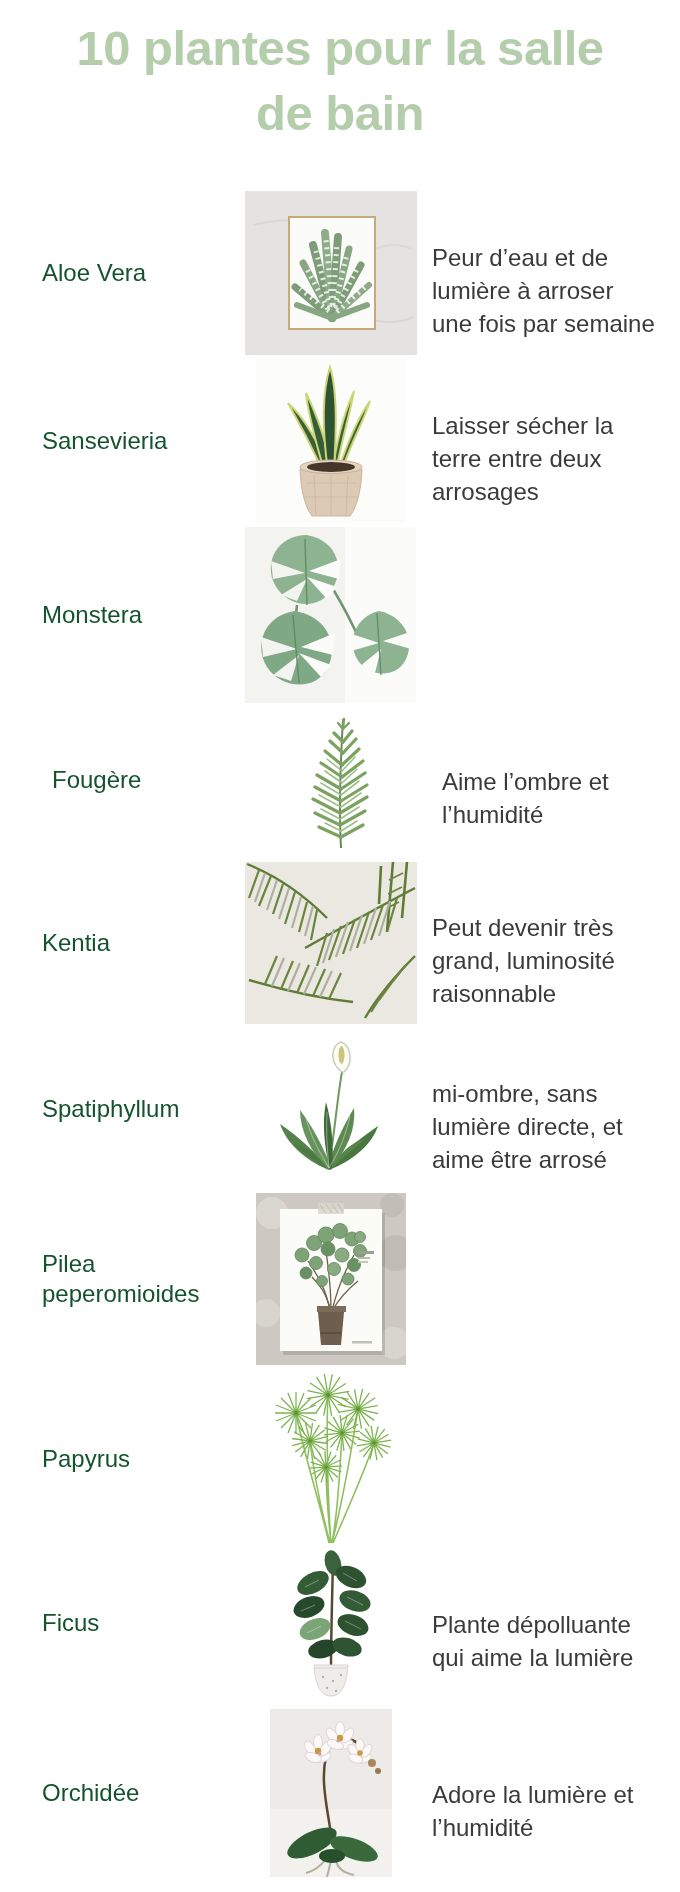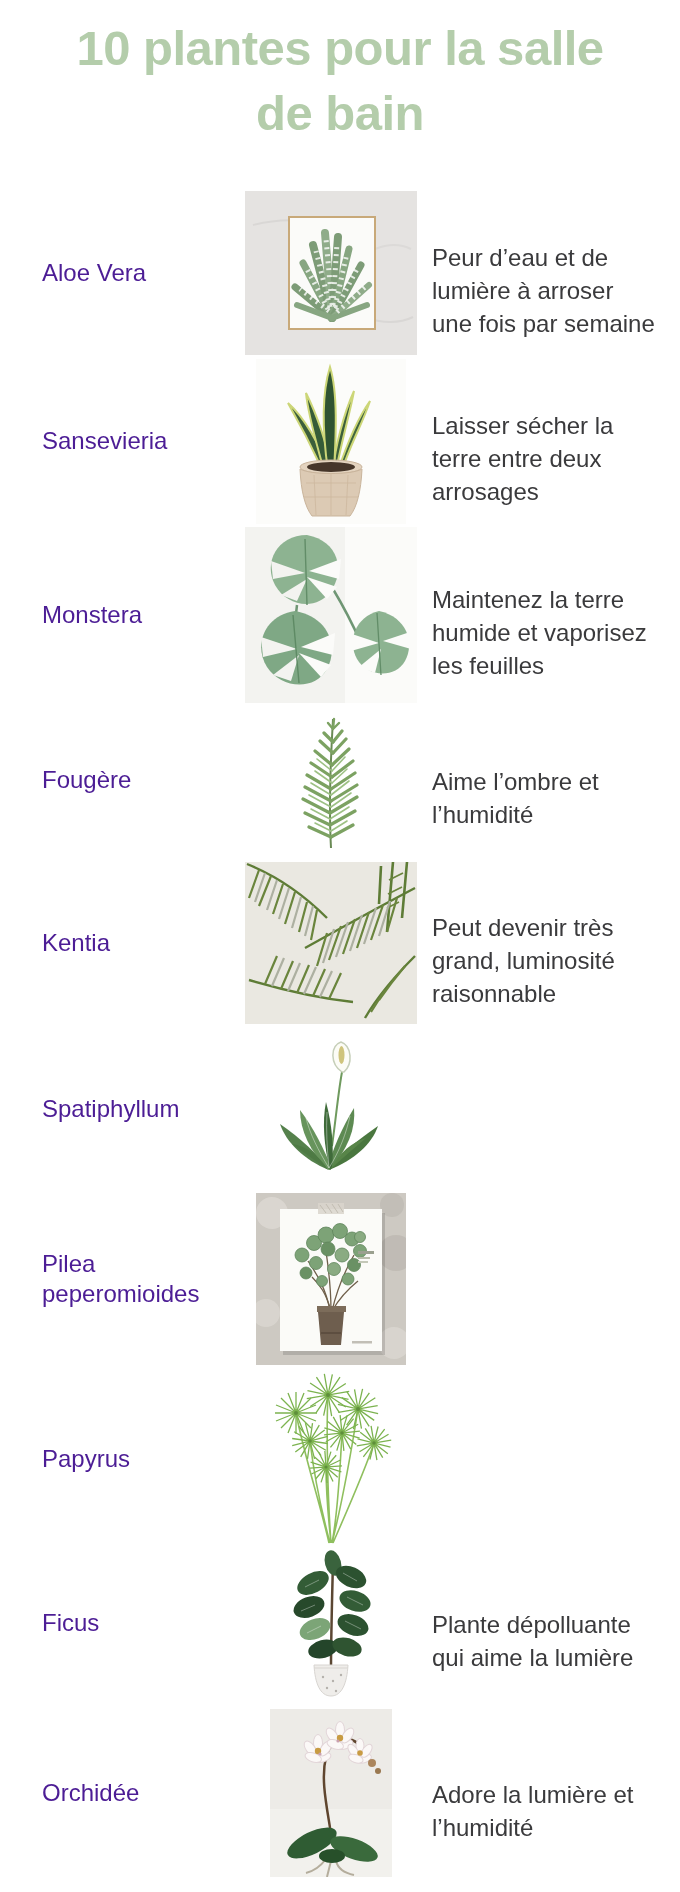--- a/index.html
+++ b/index.html
@@ -9,31 +9,31 @@
   }
   .page{width:680px;height:1892px;}
   .title{
     margin:16px 10px 0;text-align:center;
     font-size:49px;line-height:1.32;font-weight:bold;letter-spacing:-0.5px;
     color:#b4cdab;
   }
   .row{display:flex;align-items:center;}
   .col-name{
     flex:none;width:198px;padding-left:42px;
-    font-size:24px;line-height:1.28;color:#4c1d95;
+    font-size:24px;line-height:1.28;color:#14532d;
   }
   .col-img{flex:none;width:182px;display:flex;justify-content:center;align-items:center;}
   .col-desc{
     flex:none;width:228px;padding-left:10px;
     font-size:24px;line-height:1.38;color:#3a3a3c;margin-top:35px;
   }
   .r1{min-height:168px;margin-top:44px;}
   .r2{min-height:168px;}
   .r3{min-height:180px;}
-  .r4{min-height:150px;}
+  .r4{min-height:150px;justify-content:center;}
   .r5{min-height:176px;}
   .r6{min-height:156px;}
   .r7{min-height:184px;}
   .r8{min-height:176px;}
   .r9{min-height:188px;}
   .r10{min-height:152px;}
   svg{display:block;}
 </style>
 </head>
 <body>
@@ -125,21 +125,20 @@
         </g>
         <g>
           <path d="M134 84 C110 90 102 114 112 132 C122 150 150 152 160 134 C170 116 162 90 134 84 Z" fill="#8db391"></path>
           <path d="M104 106 L134 116 L106 124 Z" fill="#fbfbf9"></path>
           <path d="M114 140 L136 122 L130 146 Z" fill="#fbfbf9"></path>
           <path d="M168 104 L138 114 L166 122 Z" fill="#fbfbf9"></path>
           <path d="M132 86 L136 148" stroke="#628d68" stroke-width="1.3"></path>
         </g>
       </svg>
     </div>
-    <div class="col-desc">Maintenez la terre humide et vaporisez les feuilles</div>
   </section>
 
   <section class="row r4">
     <div class="col-name">Fougère</div>
     <div class="col-img">
       <svg width="112" height="138" viewBox="0 0 112 138">
         <path d="M56 137 C54 100 55 58 58 8" stroke="#6a8a55" stroke-width="2" fill="none"></path>
         <g stroke="#7ca262" stroke-width="3.2" stroke-linecap="round">
           <path d="M56 126 L34 116 M55 114 L30 102 M55 102 L28 88 M56 90 L30 76 M56 78 L32 64 M57 66 L36 52 M57 54 L40 40 M58 42 L45 30 M58 31 L49 22"></path>
           <path d="M56 126 L78 114 M55 114 L80 100 M55 102 L82 86 M56 90 L82 74 M56 78 L80 62 M57 66 L78 50 M57 54 L74 38 M58 42 L71 28 M58 31 L67 20"></path>
@@ -187,20 +186,21 @@
         <path d="M63 132 C38 122 20 104 14 86 C34 100 52 116 63 132 Z" fill="#55814c"></path>
         <path d="M63 132 C88 122 106 106 112 88 C92 102 74 116 63 132 Z" fill="#4a773f"></path>
         <path d="M63 132 C44 114 34 92 34 72 C48 90 58 112 66 130 Z" fill="#67945c"></path>
         <path d="M63 132 C82 112 90 90 88 70 C76 90 66 112 62 130 Z" fill="#5d8a52"></path>
         <path d="M64 132 C58 108 56 84 60 64 C66 86 68 110 66 130 Z" fill="#3f6b3a"></path>
         <path d="M64 132 C74 114 86 104 100 100 C86 112 72 124 64 132 Z" fill="#588549"></path>
         <path d="M62 132 C52 116 40 108 26 106 C40 116 54 126 62 132 Z" fill="#4d7a44"></path>
         <path d="M63 130 C52 112 44 96 40 80 M63 130 C74 112 80 96 84 78 M63 130 C61 110 60 92 61 74" stroke="#ffffff" stroke-width="0.8" fill="none" opacity="0.5"></path>
       </svg>
     </div>
+    <div class="col-desc">mi-ombre, sans lumière directe, et aime être arrosé</div>
   </section>
 
   <section class="row r7">
     <div class="col-name">Pilea peperomioides</div>
     <div class="col-img">
       <svg width="150" height="172" viewBox="0 0 150 172">
         <rect width="150" height="172" fill="#cdc9c2"></rect>
         <circle cx="16" cy="20" r="16" fill="#dbd7d1" opacity="0.9"></circle>
         <circle cx="140" cy="60" r="18" fill="#b8b3ac" opacity="0.6"></circle>
         <circle cx="10" cy="120" r="14" fill="#dbd7d1" opacity="0.8"></circle>

